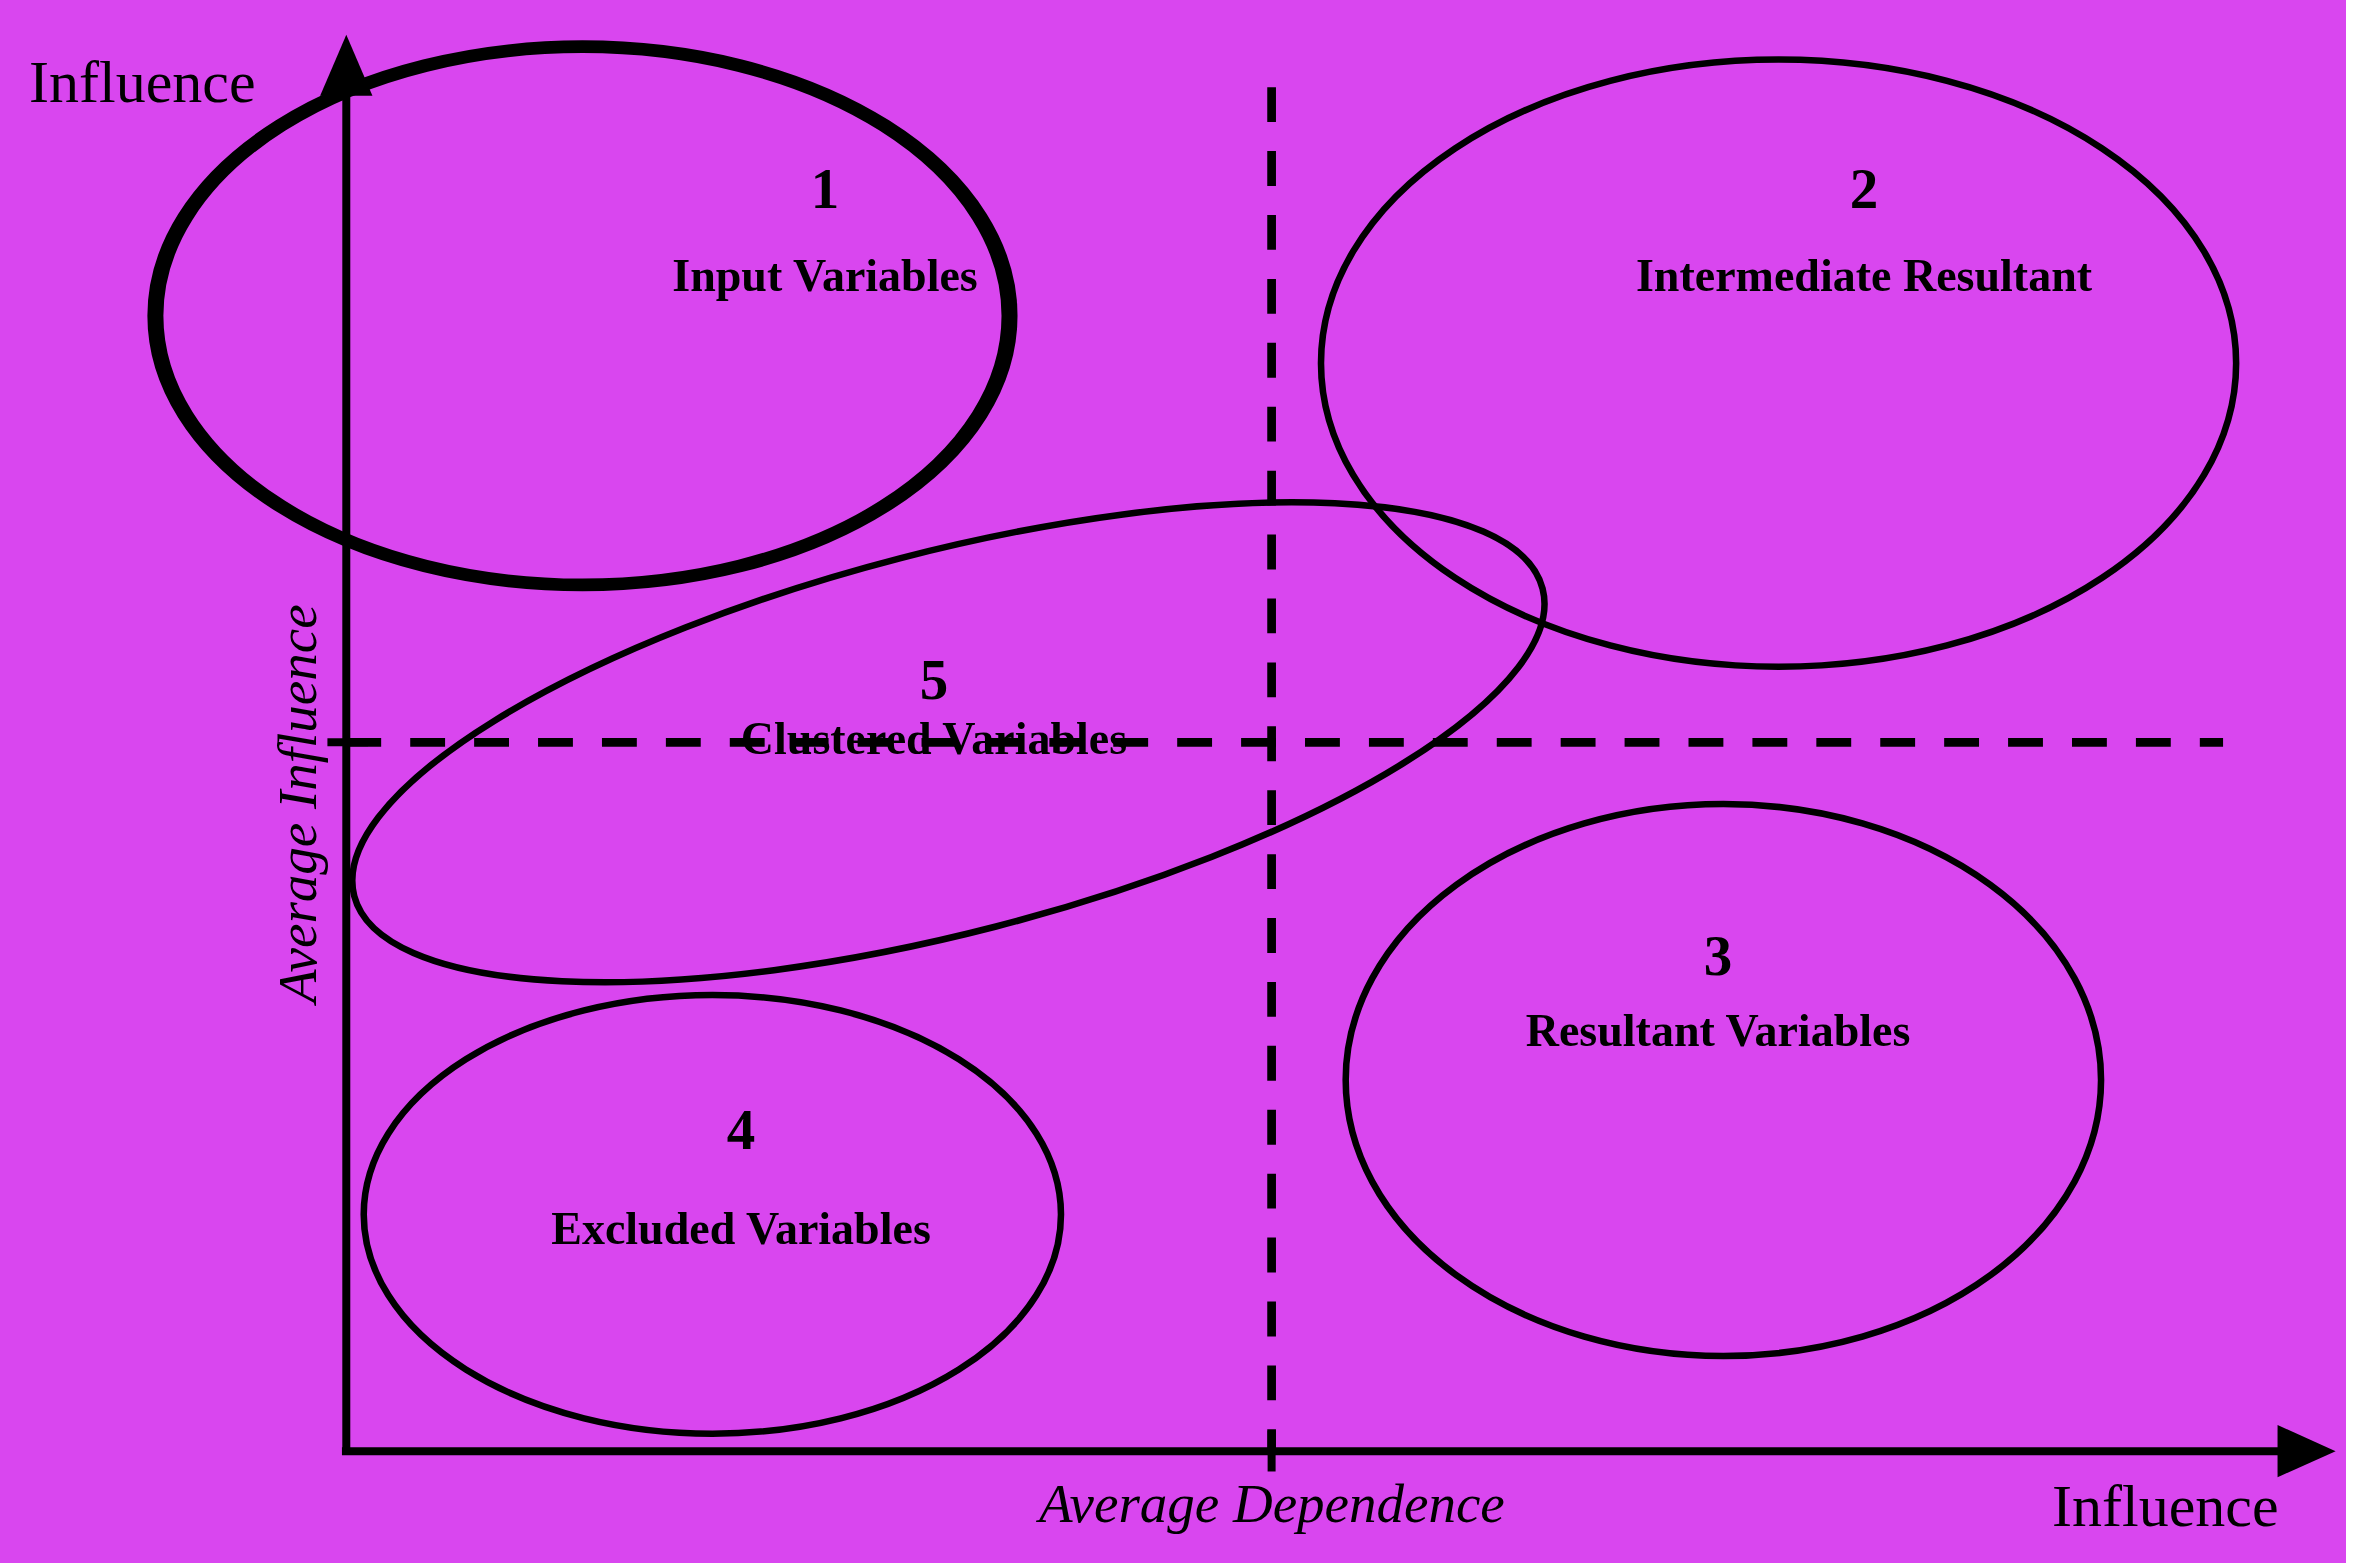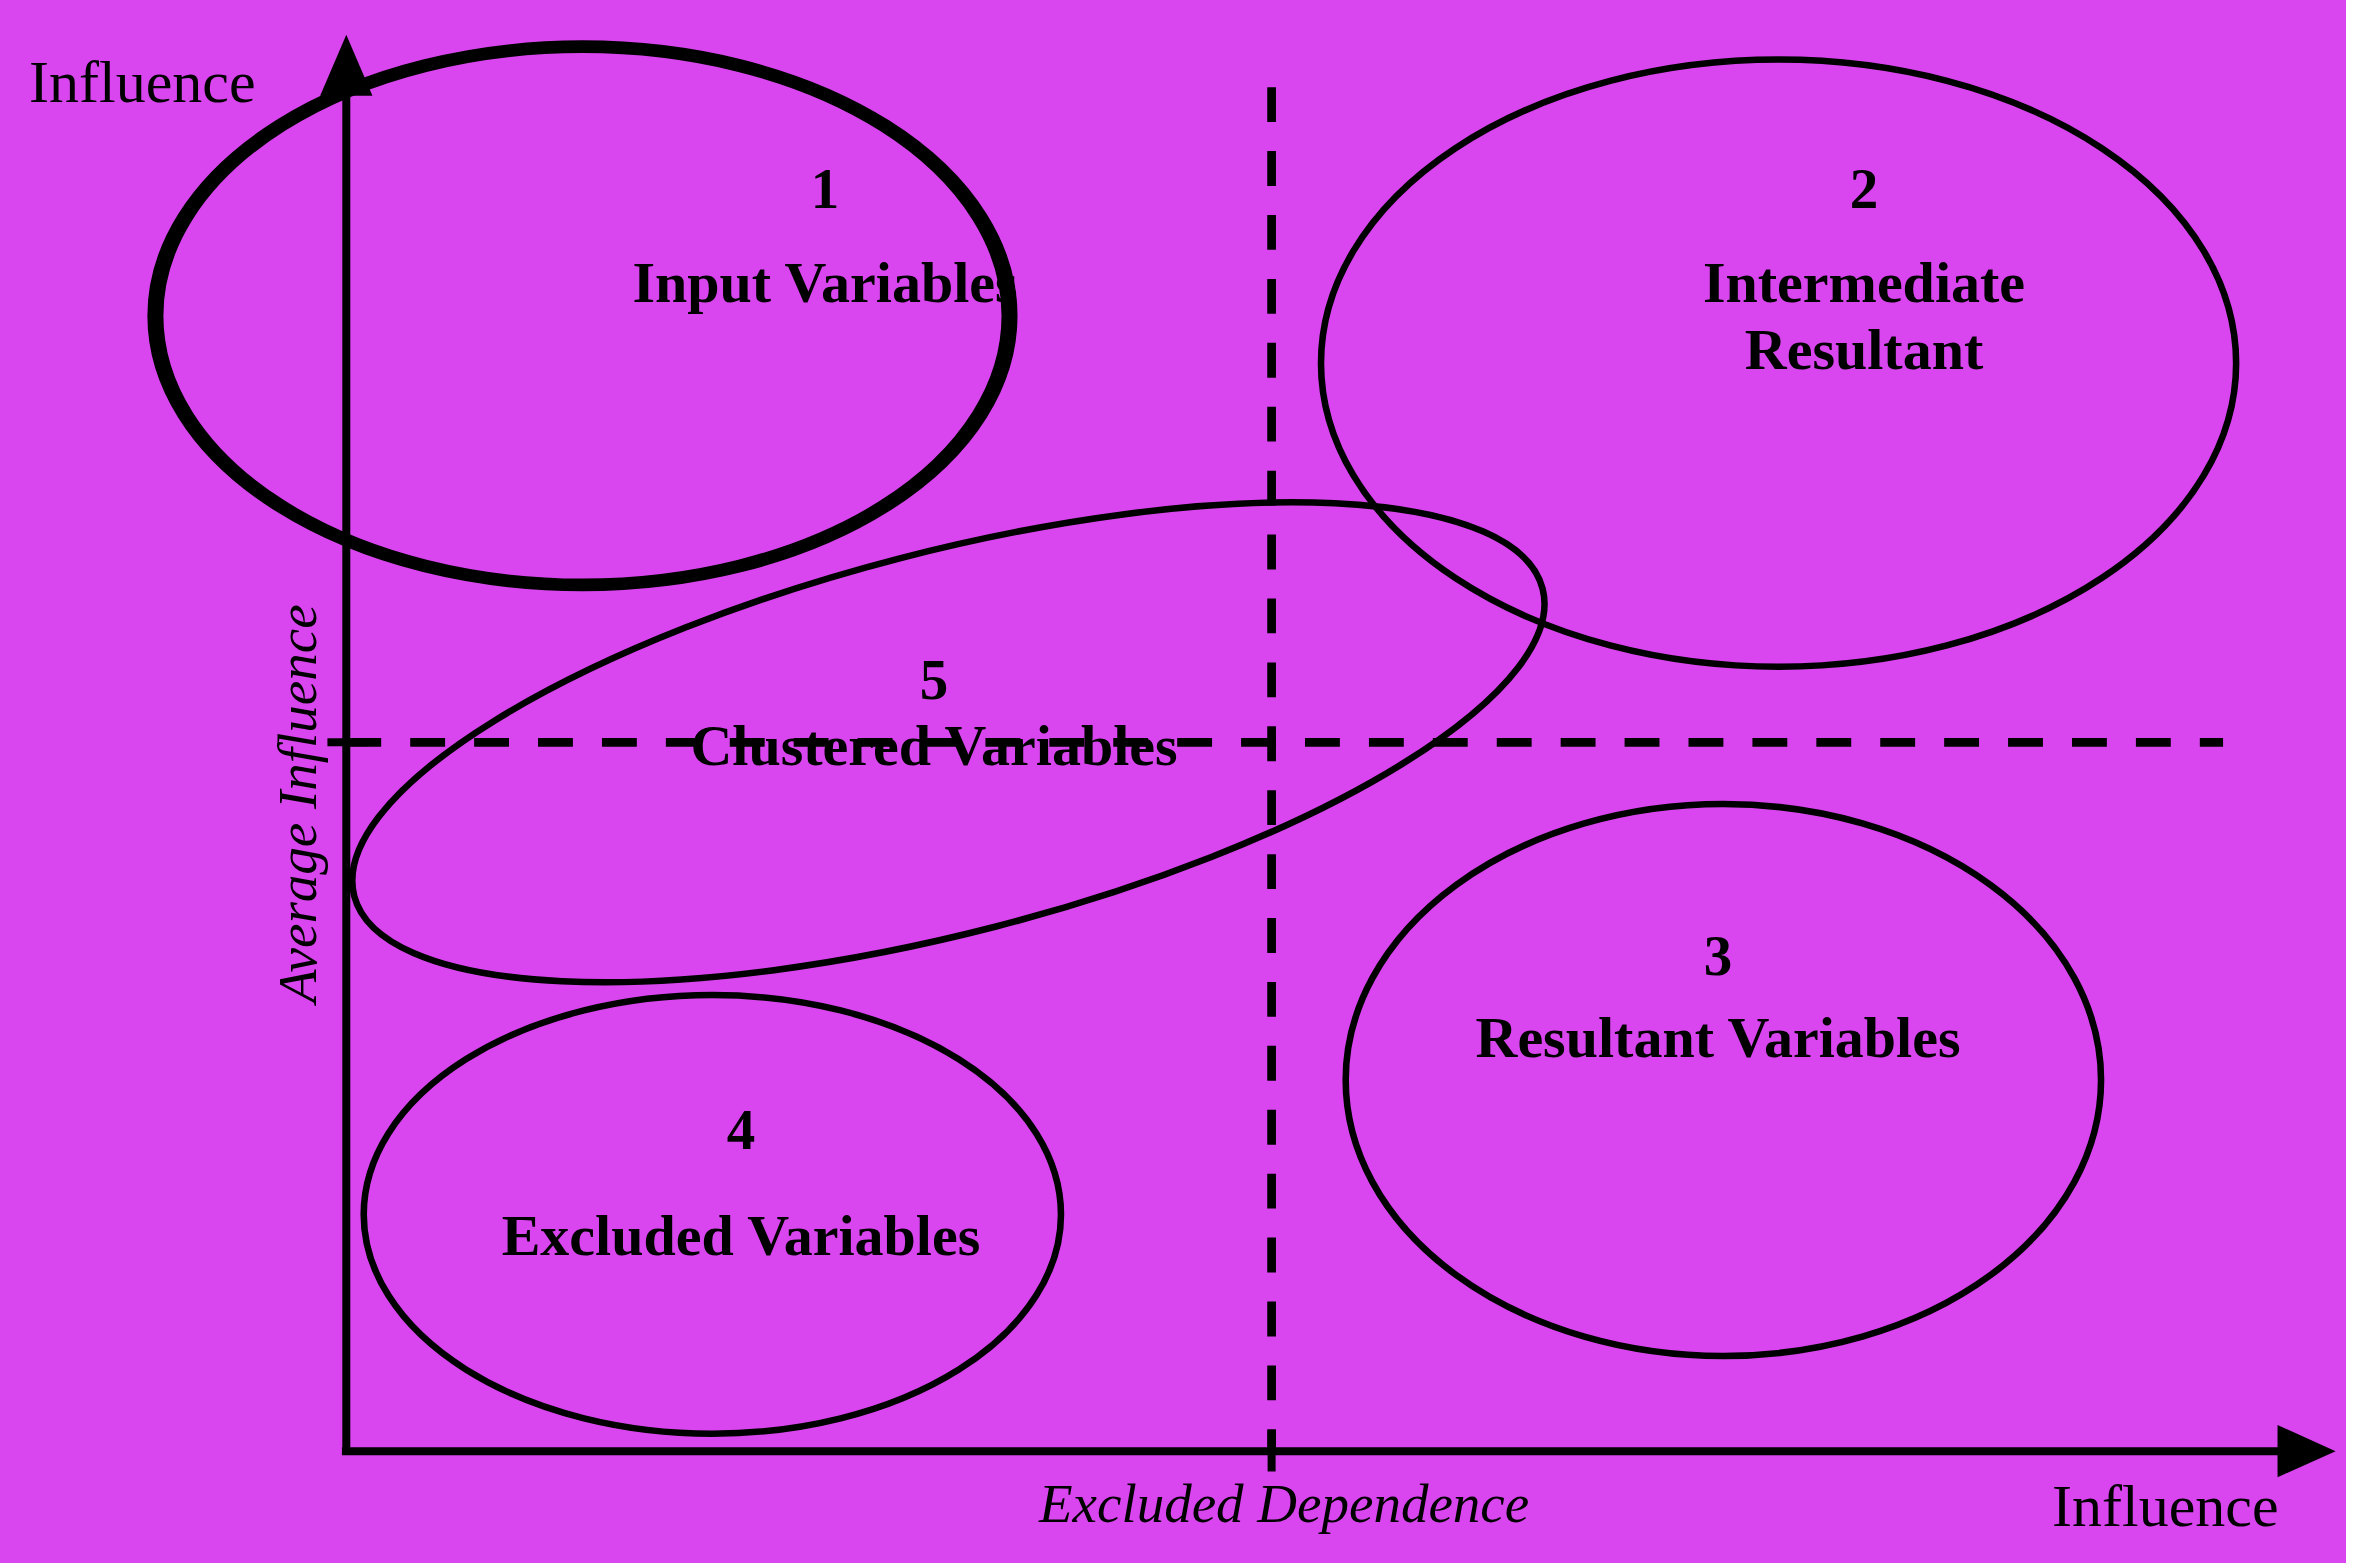--- a/index.html
+++ b/index.html
@@ -42,21 +42,21 @@
   }
   .zone-num {
     font-family: "Liberation Serif", "DejaVu Serif", serif;
     font-weight: 700;
     font-size: 57px;
     text-align: center;
   }
   .zone-name {
     font-family: "Liberation Serif", "DejaVu Serif", serif;
     font-weight: 700;
-    font-size: 58px;
+    font-size: 46px;
     text-align: center;
   }
   .zone-group {
     position: absolute;
     text-align: center;
     transform: translate(-50%, 0);
   }
   .rot90 {
     transform-origin: 0 0;
     transform: rotate(-90deg);
@@ -100,21 +100,21 @@
 
     <ellipse cx="980" cy="1672" rx="480" ry="302" fill="none" stroke="#000000" stroke-width="9"></ellipse>
   </svg>
 
   <div class="lbl axis-name" style="left:29px; top:51px;">Influence</div>
 
   <div class="lbl axis-name" style="left:2052px; top:1475px;">Influence</div>
 
   <div class="lbl axis-mid rot90" style="left:269px; top:1003px;">Average Influence</div>
 
-  <div class="lbl axis-mid" style="left:1039px; top:1475px;">Excluded Dependence</div>
+  <div class="lbl axis-mid" style="left:1039px; top:1475px;">Average Dependence</div>
 
   <div class="zone-group" style="left:825px; top:156px;">
     <div class="zone-num">1</div>
     <div class="zone-name" style="margin-top:28px;">Input Variables</div>
   </div>
 
   <div class="zone-group" style="left:1864px; top:156px;">
     <div class="zone-num">2</div>
     <div class="zone-name" style="margin-top:28px;">Intermediate Resultant</div>
   </div>

